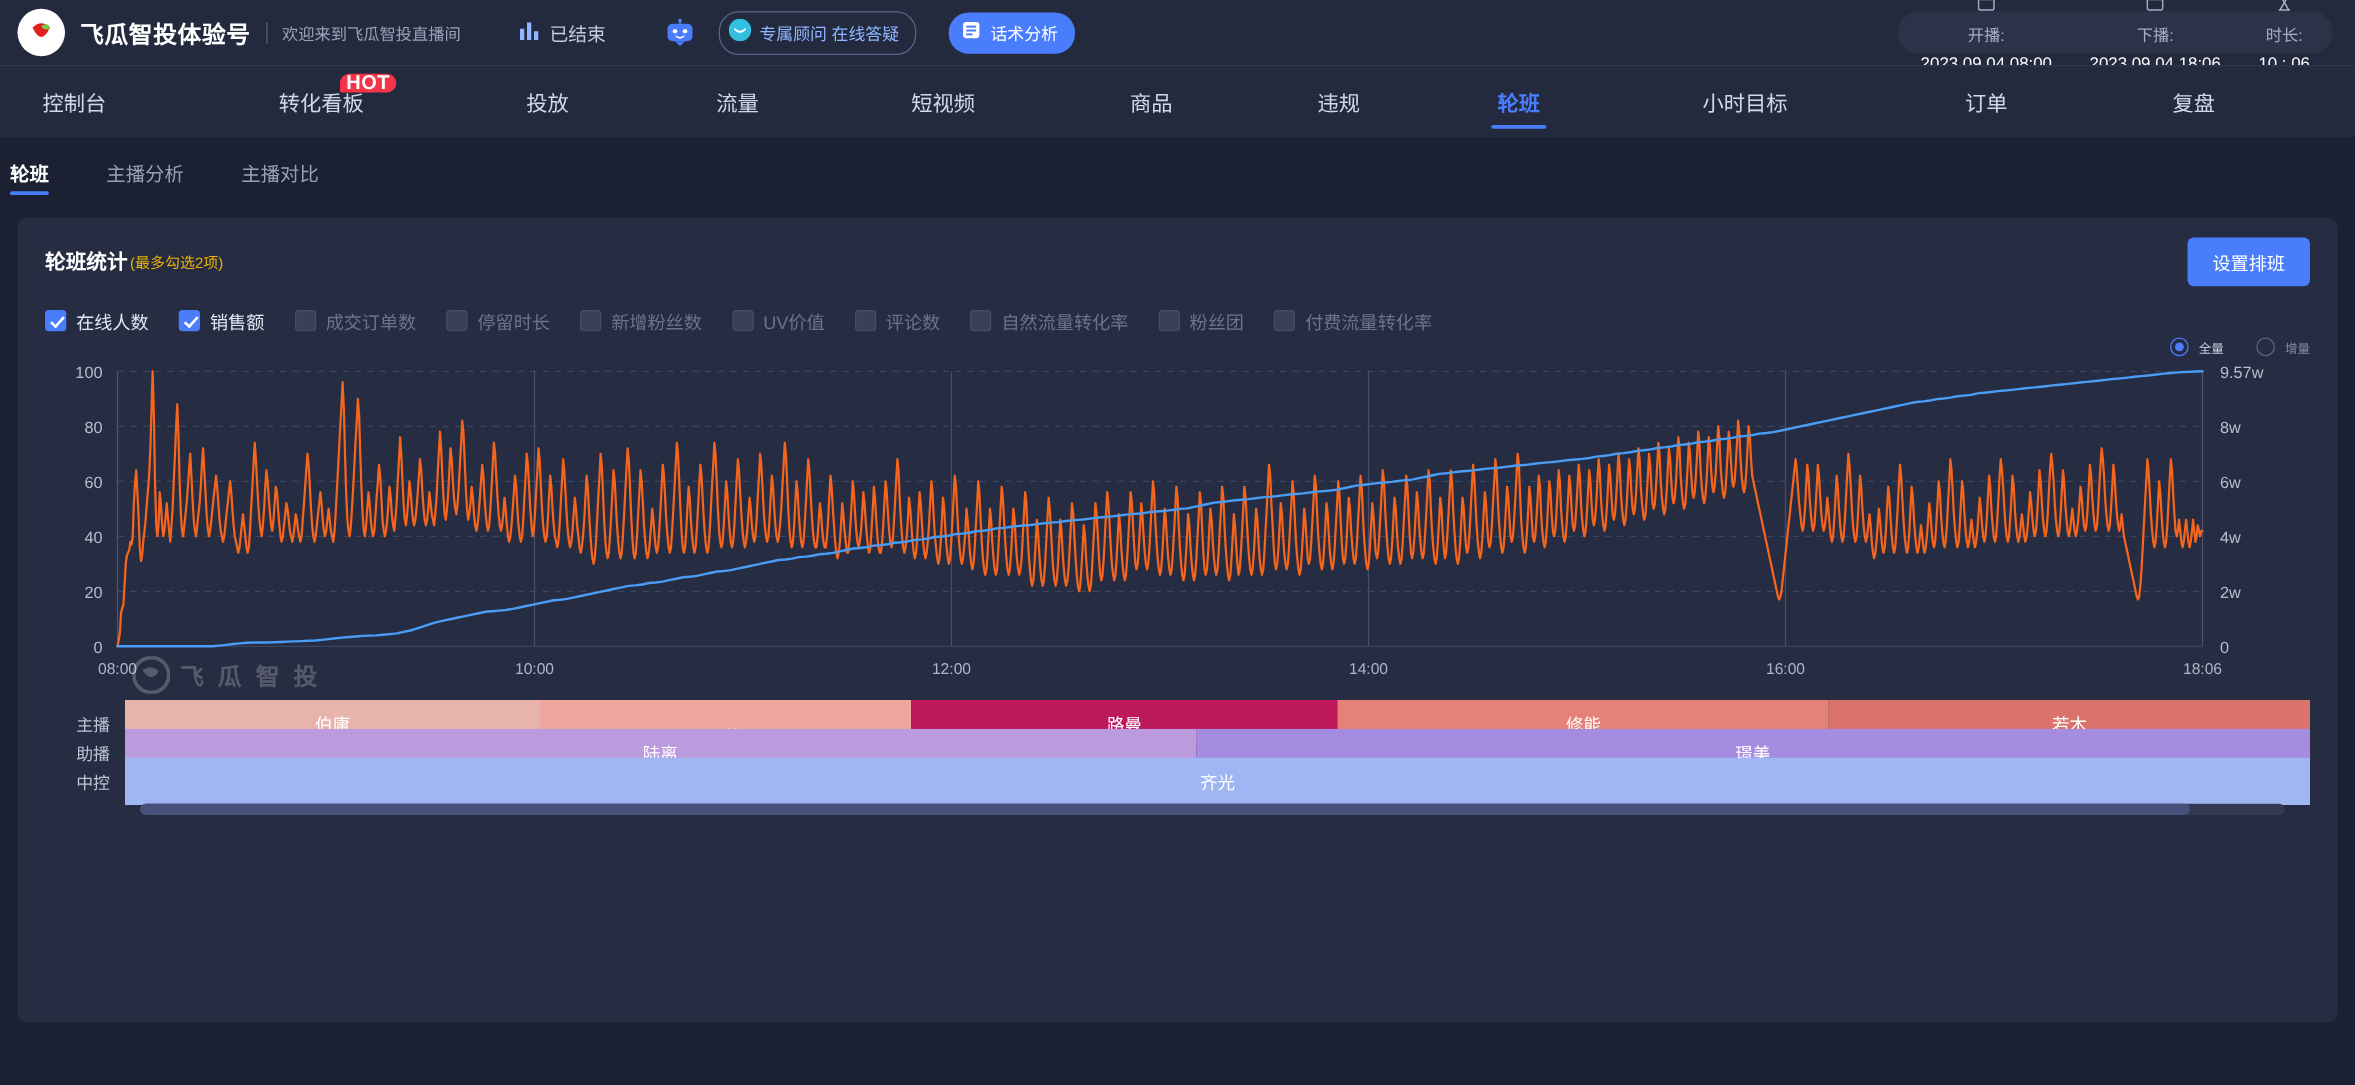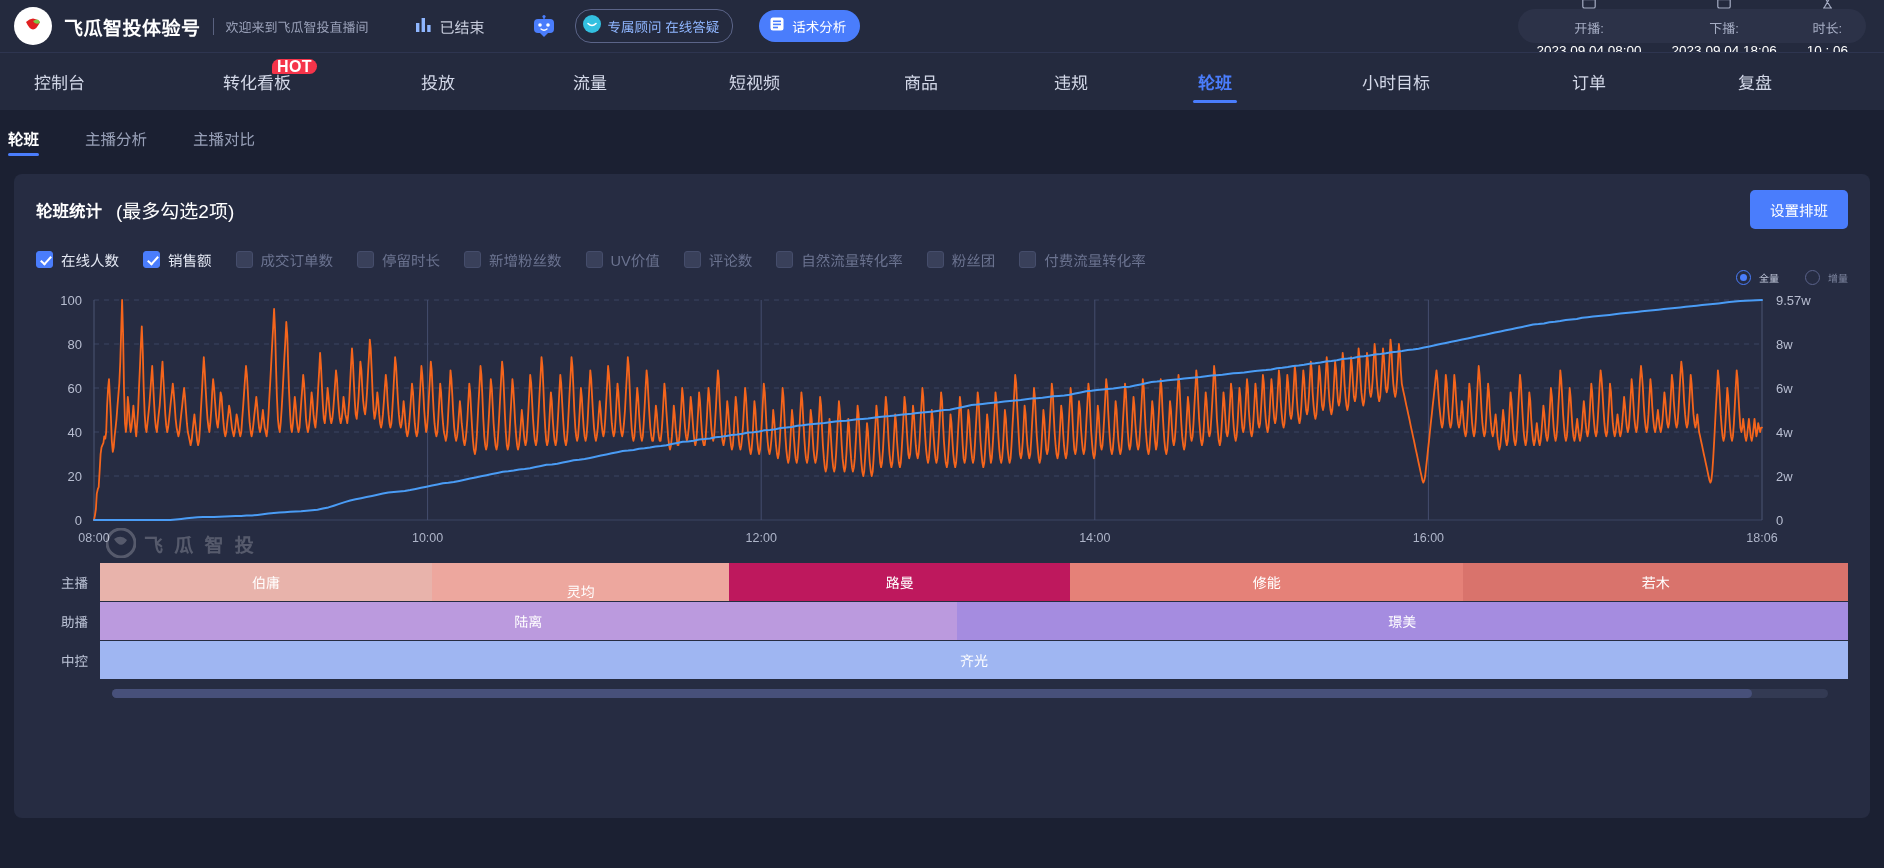--- a/index.html
+++ b/index.html
@@ -82,21 +82,21 @@
     content:"";position:absolute;left:0;right:0;bottom:10px;height:3px;
     background:#4a7dfc;border-radius:2px;
   }
   
   .card{
     margin:8px 14px 0 14px;background:#262c42;border-radius:8px;
     padding:22px 22px 0 22px;position:relative;height:644px;
   }
   .card-head{display:flex;align-items:center;}
   .card-title{font-size:16.5px;font-weight:bold;color:#fff;}
-  .card-sub{font-size:19px;color:#ffffff;margin-left:14px;}
+  .card-sub{font-size:12px;color:#eab308;margin-left:2px;}
   .btn-primary{
     position:absolute;right:22px;top:16px;background:#4a7dfc;color:#fff;
     border:none;border-radius:5px;font-size:14.5px;padding:9px 20px;
     cursor:pointer;font-family:inherit;
   }
   
   .chk-row{display:flex;align-items:center;margin-top:26px;gap:0;}
   .chk{display:flex;align-items:center;margin-right:24px;cursor:pointer;white-space:nowrap;}
   .box{
     width:17px;height:17px;border-radius:3px;margin-right:8px;flex:0 0 auto;
@@ -125,21 +125,21 @@
   
   .chart-wrap{position:relative;margin-top:22px;height:270px;}
   .chart-svg{display:block;}
   .wm{
     position:absolute;left:70px;bottom:4px;display:flex;align-items:center;
     gap:8px;opacity:.22;pointer-events:none;
   }
   .wm .t{font-size:19px;color:#fff;letter-spacing:3px;font-weight:bold;}
   
   .shifts{margin-top:10px;}
-  .srow{display:flex;align-items:center;height:20px;margin-bottom:19px;}
+  .srow{display:flex;align-items:center;height:20px;margin-bottom:3px;}
   .srow-label{
     width:64px;flex:0 0 64px;text-align:right;padding-right:12px;
     font-size:13.5px;color:#bcc3d6;
   }
   .srow-track{flex:1;display:flex;height:38px;overflow:hidden;}
   .seg{
     display:flex;align-items:center;justify-content:center;
     font-size:14px;color:#fff;white-space:nowrap;cursor:pointer;
   }
   .scrollbar{

